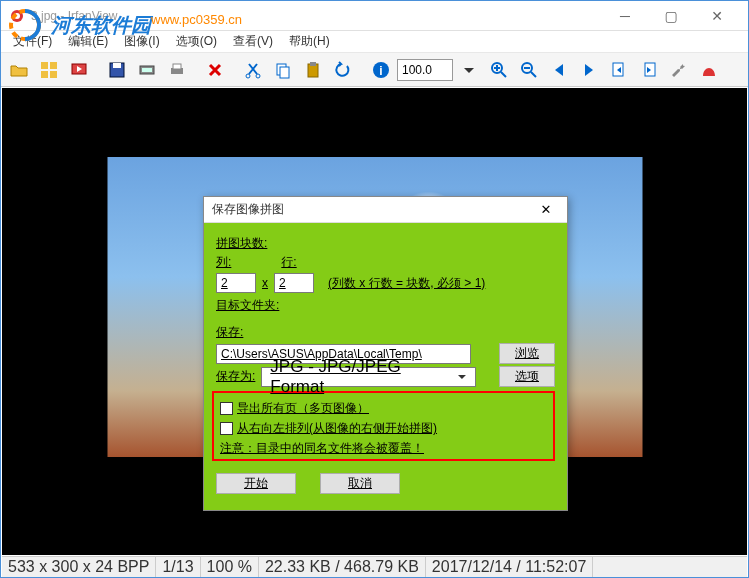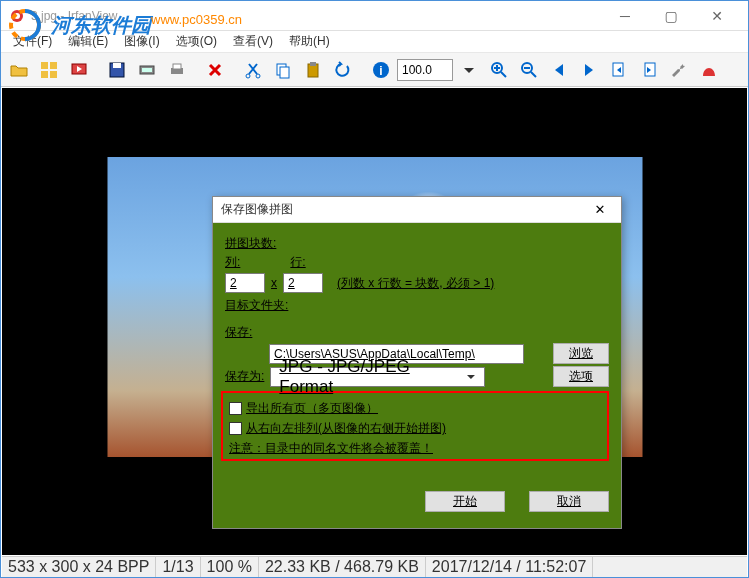--- a/index.html
+++ b/index.html
@@ -31,37 +31,37 @@
 .image-preview::after { content: ""; position: absolute; inset: 0; background:
   radial-gradient(ellipse 40px 20px at 80% 20%, rgba(255,255,255,0.9), transparent 70%),
   radial-gradient(ellipse 30px 15px at 60% 15%, rgba(255,255,255,0.8), transparent 70%),
   radial-gradient(ellipse 50px 25px at 30% 25%, rgba(255,255,255,0.85), transparent 70%); }
 
 
 .statusbar { position: absolute; bottom: 0; left: 1px; right: 1px; height: 21px; background: #f0f0f0; border-top: 1px solid #ccc; display: flex; align-items: center; font-size: 16px; color: #333; }
 .status-cell { padding: 0 6px; border-right: 1px solid #ccc; height: 100%; display: flex; align-items: center; }
 
 
-.dialog { position: absolute; left: 211px; top: 195px; width: 410px; background: #4d7c0f; border: 1px solid #888; box-shadow: 2px 2px 8px rgba(0,0,0,0.3); }
+.dialog { position: absolute; left: 202px; top: 195px; width: 365px; background: #84cc16; border: 1px solid #888; box-shadow: 2px 2px 8px rgba(0,0,0,0.3); }
 .dialog-titlebar { height: 26px; background: #fff; display: flex; align-items: center; padding: 0 8px; border-bottom: 1px solid #ddd; }
 .dialog-titlebar .title { flex: 1; font-size: 12px; color: #333; }
 .dialog-close { width: 26px; height: 22px; display: flex; align-items: center; justify-content: center; font-size: 13px; }
 .dialog-body { padding: 8px 12px 6px 12px; font-size: 12px; color: #000; text-decoration: underline; }
 .field-label { margin: 4px 0 2px 0; }
 .row { display: flex; align-items: center; gap: 6px; margin: 2px 0; }
 .text-input { border: 1px solid #7a7a7a; background: #fff; height: 20px; padding: 0 4px; font-size: 12px; }
 .w40 { width: 40px; }
-.w280 { width: 255px; margin-left: 44px; }
+.w280 { width: 255px; }
 .select { border: 1px solid #7a7a7a; background: #fff; height: 20px; width: 215px; padding: 0 8px; font-size: 17px; display: flex; align-items: center; justify-content: space-between; }
 .btn { height: 21px; padding: 0 12px; background: #e1e1e1; border: 1px solid #adadad; font-size: 12px; display: inline-flex; align-items: center; justify-content: center; min-width: 56px; }
 .checkbox-row { display: flex; align-items: center; gap: 4px; margin: 3px 0; }
 .checkbox { width: 13px; height: 13px; border: 1px solid #333; background: #fff; }
-.highlight-box { border: 2px solid #ff0000; padding: 4px 6px 2px 6px; margin: 4px 0 24px -4px; }
+.highlight-box { border: 2px solid #ff0000; padding: 4px 6px 2px 6px; margin: 4px 0 6px -4px; }
 .attention { color: #000; margin-top: 2px; }
-.dialog-footer { display: flex; justify-content: flex-end; gap: 24px; padding: 6px 0 10px 0; }
+.dialog-footer { display: flex; justify-content: flex-start; gap: 24px; padding: 6px 0 10px 0; }
 
 
 .watermark { position: absolute; top: 4px; left: 4px; z-index: 50; display: flex; align-items: center; gap: 6px; pointer-events: none; }
 .watermark .logo { width: 40px; height: 40px; }
 .watermark .wm-text { display: flex; flex-direction: row; }
 .watermark .wm-title { color: #1c7cd6; font-weight: bold; font-size: 20px; font-style: italic; }
 .watermark .wm-url { color: #ff8800; font-size: 13px; }
 
 
 .ico { width: 20px; height: 20px; }

